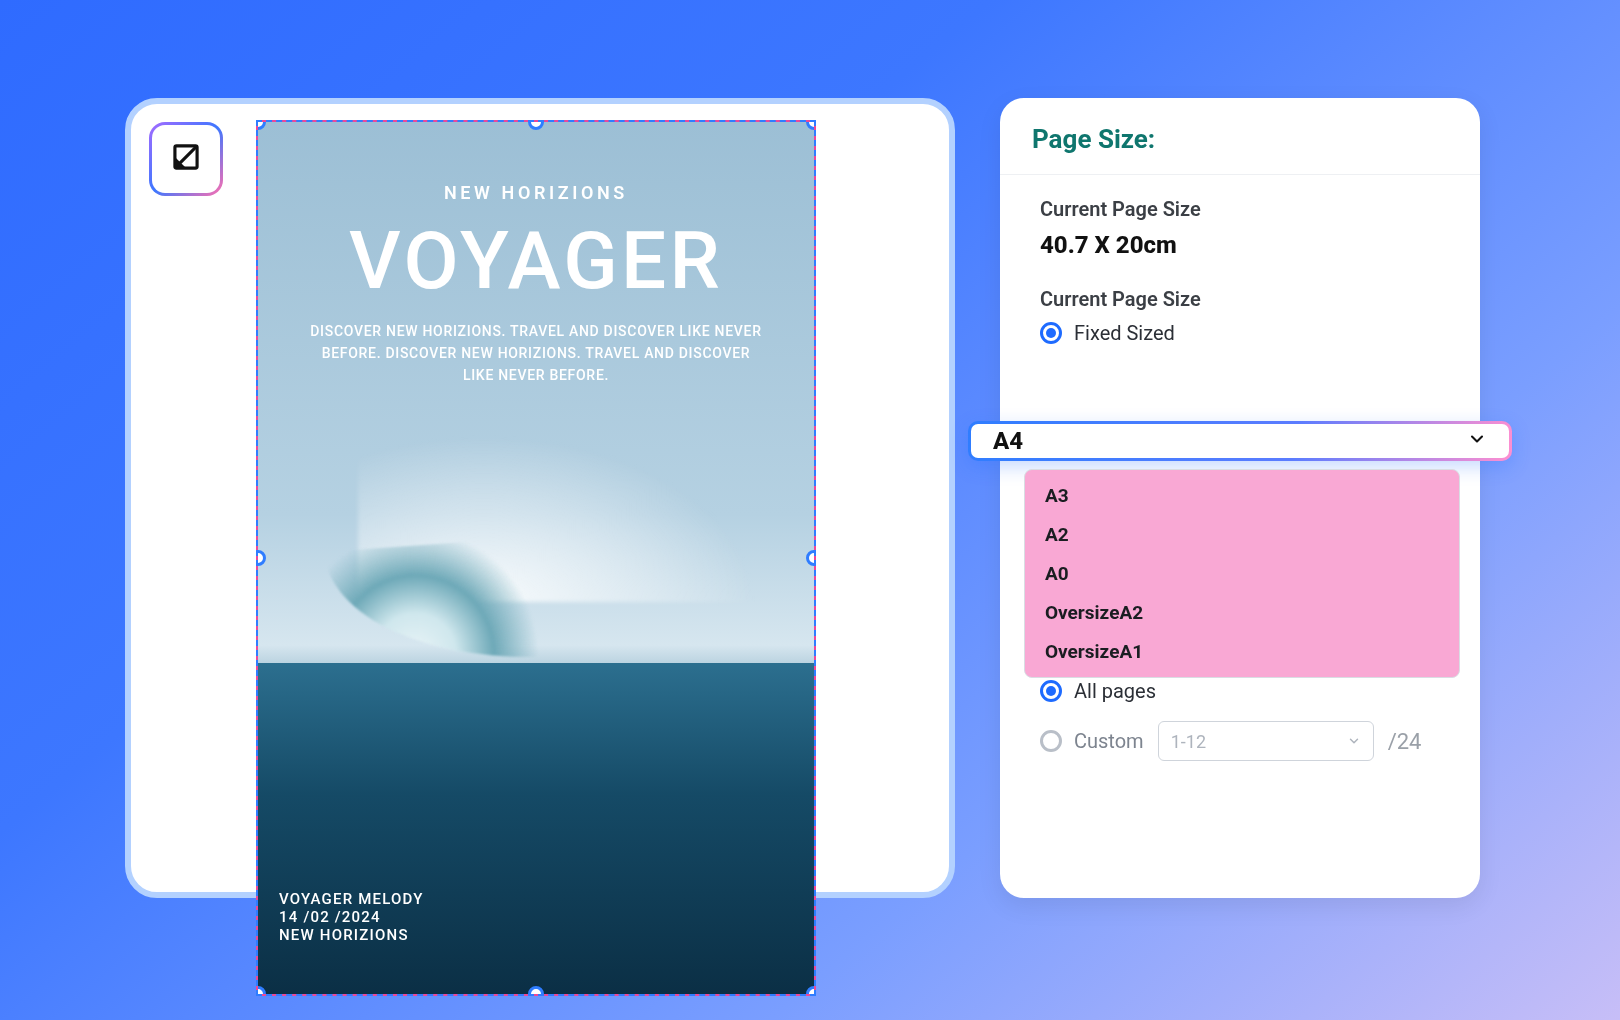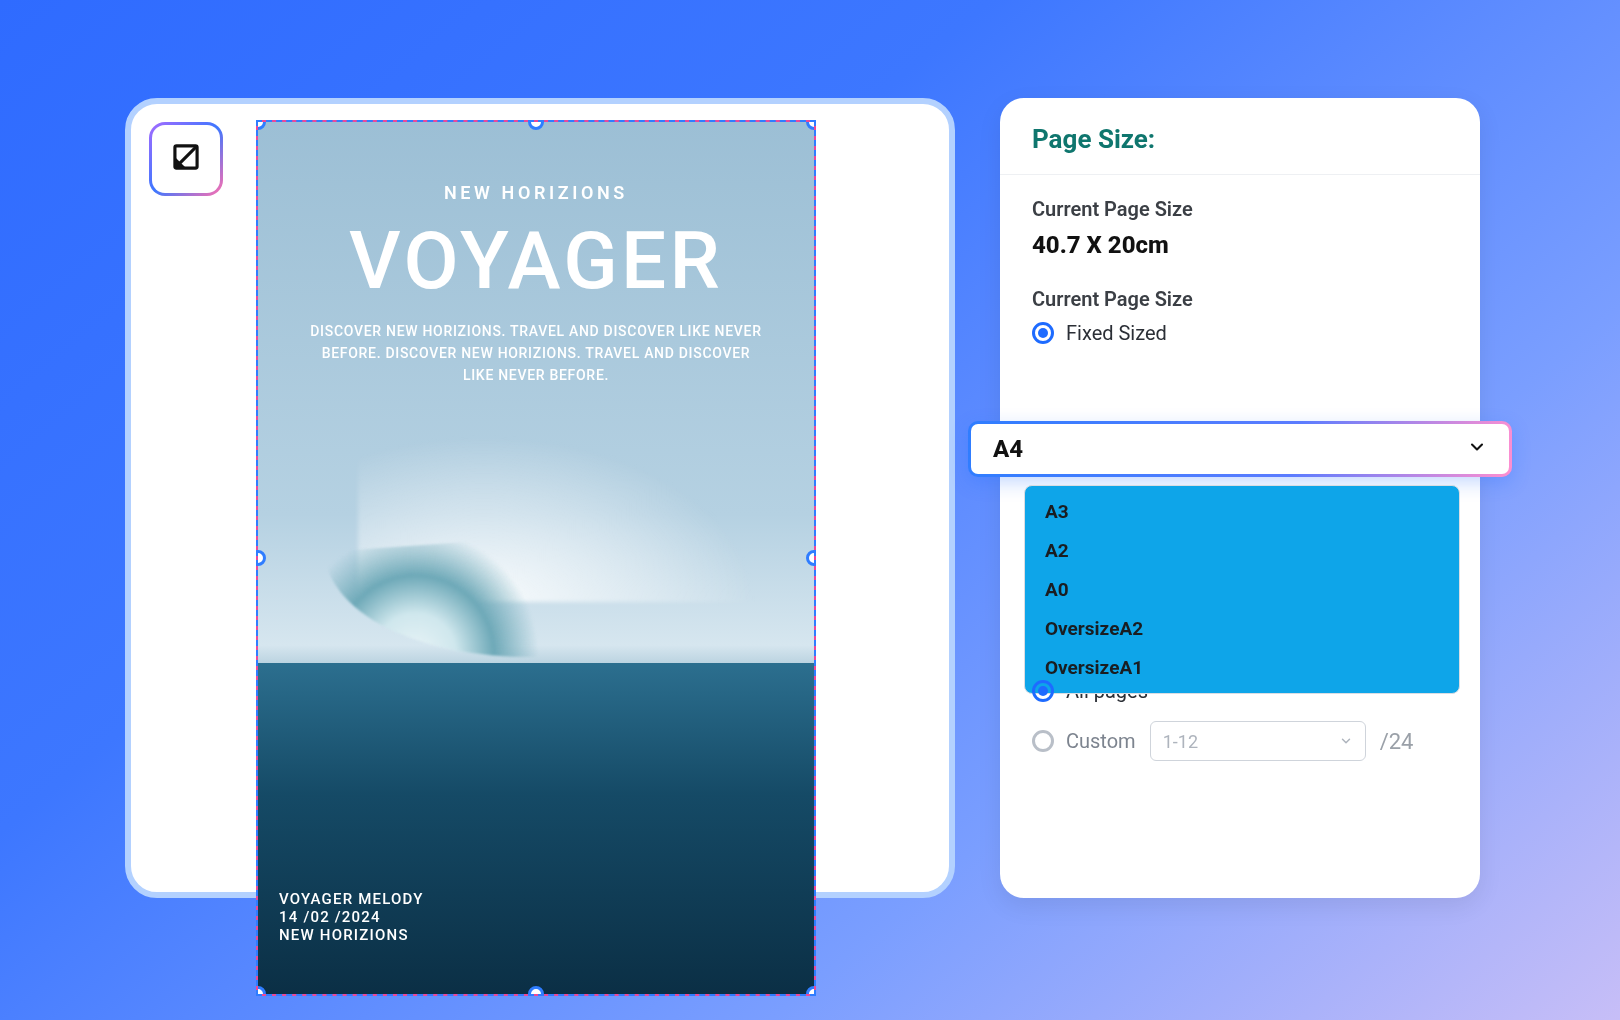--- a/index.html
+++ b/index.html
@@ -100,21 +100,21 @@
     background: #fff;
     border-radius: 24px;
     box-shadow: 0 8px 24px rgba(0,0,0,.08);
     overflow: visible;
   }
   .panel-head {
     padding: 26px 32px 20px;
     font-size: 26px; font-weight: 700; color: #0f766e;
     border-bottom: 1px solid #eef0f3;
   }
-  .panel-body { padding: 22px 32px 0; position: relative; }
+  .panel-body { padding: 22px 40px 0; position: relative; }
 
   .label { font-size: 20px; font-weight: 600; color: #3b3f45; margin-bottom: 10px; }
   .value-strong { font-size: 24px; font-weight: 800; color: #111; margin-bottom: 28px; }
 
   .radio-row { display: flex; align-items: center; gap: 12px; margin-bottom: 18px; }
   .radio {
     width: 22px; height: 22px; border-radius: 50%;
     border: 3px solid #b9bfc8; display: inline-block; position: relative; flex: none;
   }
   .radio.checked { border-color: #1e6bff; }
@@ -124,39 +124,39 @@
   .radio-label { font-size: 20px; color: #2b2f36; }
   .radio-label.muted { color: #7d848f; }
 
   .dropdown {
     position: absolute;
     left: -32px;
     top: 246px;
     width: 544px;
   }
   .dd-field {
-    height: 56px;
+    height: 40px;
     border: 3px solid transparent;
     border-radius: 10px;
     background-image:
       linear-gradient(#fff,#fff),
       linear-gradient(100deg,#2f7dff 0%, #5b7cff 60%, #ff8fd0 100%);
     background-origin: border-box;
     background-clip: padding-box, border-box;
     display: flex; align-items: center; justify-content: space-between;
     padding: 0 22px;
     font-size: 24px; font-weight: 800; color: #111;
     box-shadow: 0 6px 18px rgba(30,107,255,.25);
   }
   .dd-list {
     margin: 8px 0 0 56px;
     width: 436px;
     border: 1px solid #d9dde3;
     border-radius: 8px;
-    background: #0ea5e9;
+    background: #f9a8d4;
     padding: 6px 0;
   }
   .dd-item { padding: 8px 20px; font-size: 19px; font-weight: 700; color: #1a1d21; }
 
   .range-block { margin-top: 300px; }
   .range-row { display: flex; align-items: center; gap: 14px; margin-top: 14px; }
   .range-input {
     width: 216px; height: 40px;
     border: 1px solid #cfd4db; border-radius: 6px;
     display: flex; align-items: center; justify-content: space-between;

